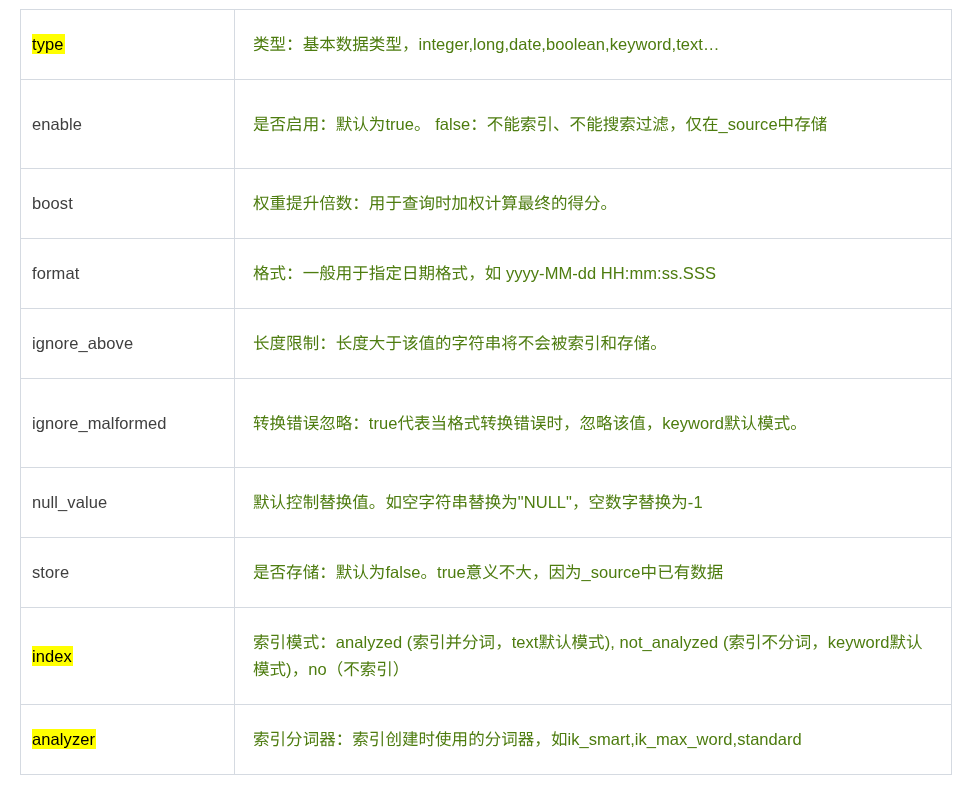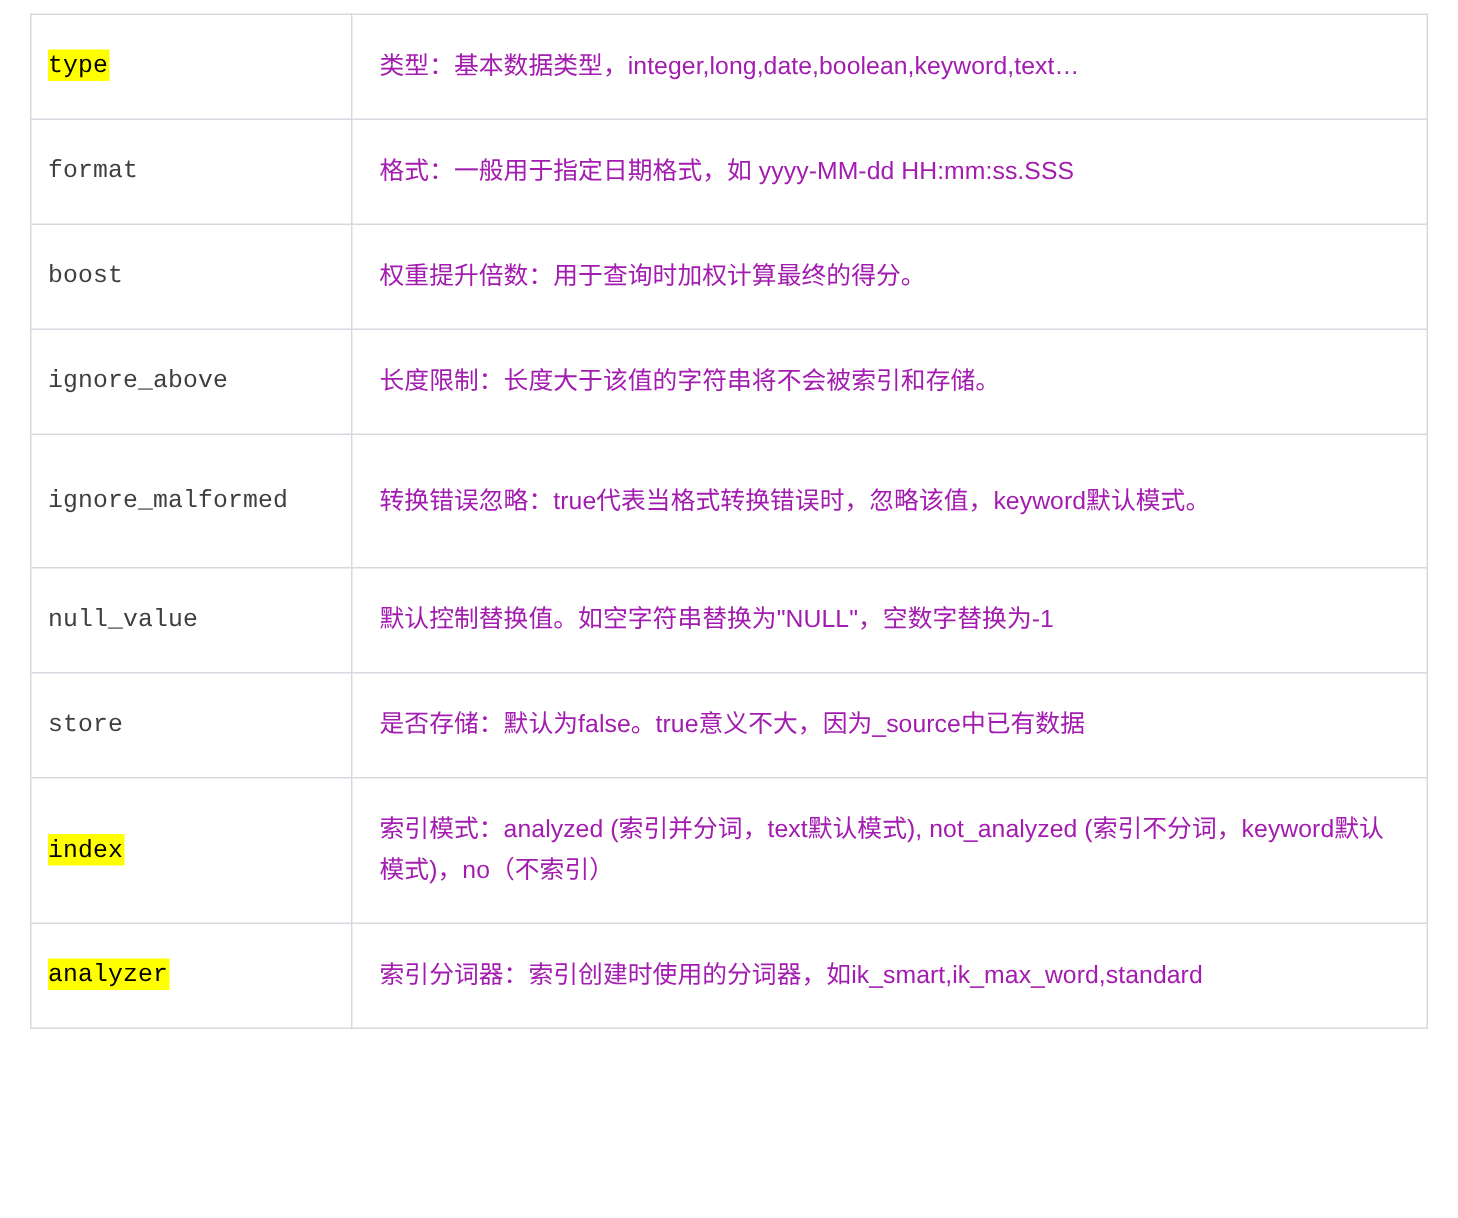--- a/index.html
+++ b/index.html
@@ -36,27 +36,26 @@
     background: #ffffff;
   }
   td.key-cell {
     width: 202px;
     padding: 10px 0 10px 11px;
     font-size: 16.5px;
     line-height: 1.5;
     color: #3f3f3f;
     letter-spacing: 0.1px;
     vertical-align: middle;
-    font-family: Liberation Mono, monospace;
   }
   td.desc-cell {
     padding: 11px 14px 11px 18px;
     font-size: 16.5px;
     line-height: 1.62;
-    color: #a21caf;
+    color: #4d7c0f;
     vertical-align: middle;
     letter-spacing: 0.05px;
   }
   .key-text {
     display: inline;
     white-space: nowrap;
   }
   .key-text.hl {
     background: #ffff00;
     color: #000000;
@@ -81,36 +80,44 @@
 
       <tr class="r-short">
         <td class="key-cell">
           <span class="key-text hl">type</span>
         </td>
         <td class="desc-cell">
           <span class="desc-text">类型：基本数据类型，integer,long,date,boolean,keyword,text…</span>
         </td>
       </tr>
 
-
-      <tr class="r-short">
+      <tr class="r-tall">
         <td class="key-cell">
-          <span class="key-text">format</span>
+          <span class="key-text">enable</span>
         </td>
         <td class="desc-cell">
-          <span class="desc-text">格式：一般用于指定日期格式，如 yyyy-MM-dd HH:mm:ss.SSS</span>
+          <span class="desc-text">是否启用：默认为true。 false：不能索引、不能搜索过滤，仅在_source中存储</span>
         </td>
       </tr>
 
       <tr class="r-short">
         <td class="key-cell">
           <span class="key-text">boost</span>
         </td>
         <td class="desc-cell">
           <span class="desc-text">权重提升倍数：用于查询时加权计算最终的得分。</span>
+        </td>
+      </tr>
+
+      <tr class="r-short">
+        <td class="key-cell">
+          <span class="key-text">format</span>
+        </td>
+        <td class="desc-cell">
+          <span class="desc-text">格式：一般用于指定日期格式，如 yyyy-MM-dd HH:mm:ss.SSS</span>
         </td>
       </tr>
 
       <tr class="r-short">
         <td class="key-cell">
           <span class="key-text">ignore_above</span>
         </td>
         <td class="desc-cell">
           <span class="desc-text">长度限制：长度大于该值的字符串将不会被索引和存储。</span>
         </td>

